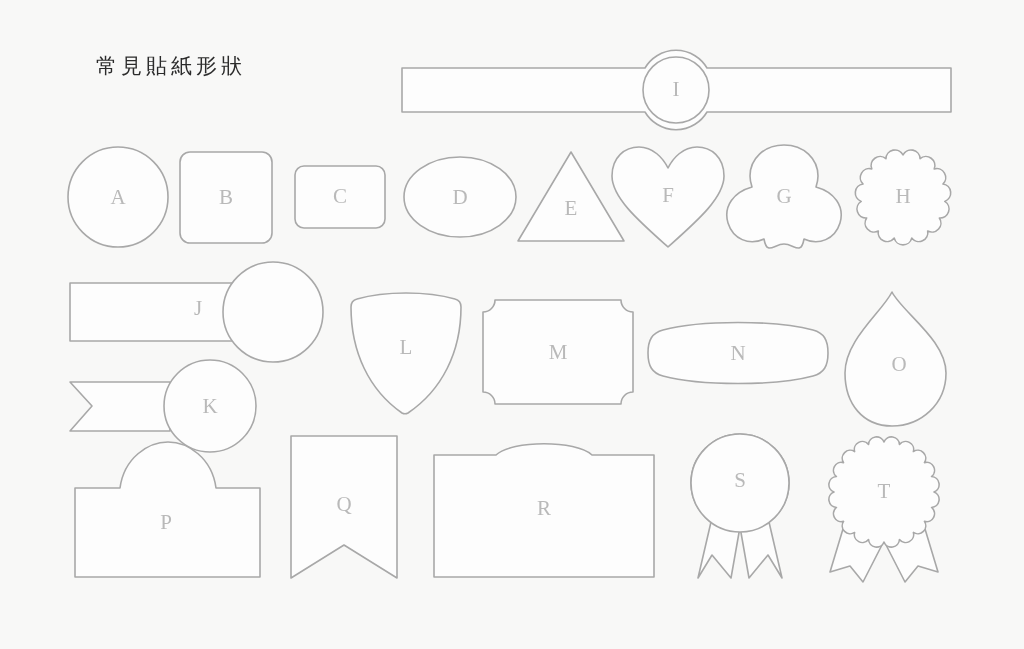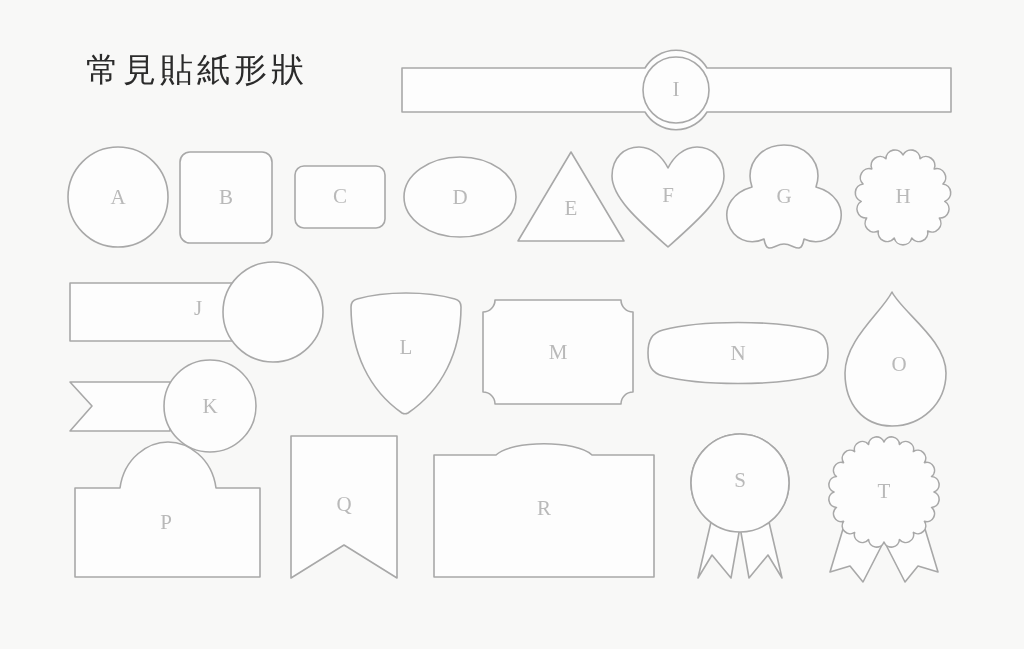--- a/index.html
+++ b/index.html
@@ -13,24 +13,24 @@
   }
   #canvas {
     position: relative;
     width: 1024px;
     height: 649px;
     background: #f8f8f7;
     overflow: hidden;
   }
   #title {
     position: absolute;
-    left: 86px;
+    left: 96px;
     top: 56px;
-    font-family: Liberation Mono, monospace;
-    font-size: 33px;
+    font-family: Liberation Serif, serif;
+    font-size: 21px;
     letter-spacing: 4px;
     color: #2b2b2b;
     white-space: nowrap;
     line-height: 1;
   }
   #art {
     position: absolute;
     left: 0;
     top: 0;
   }

